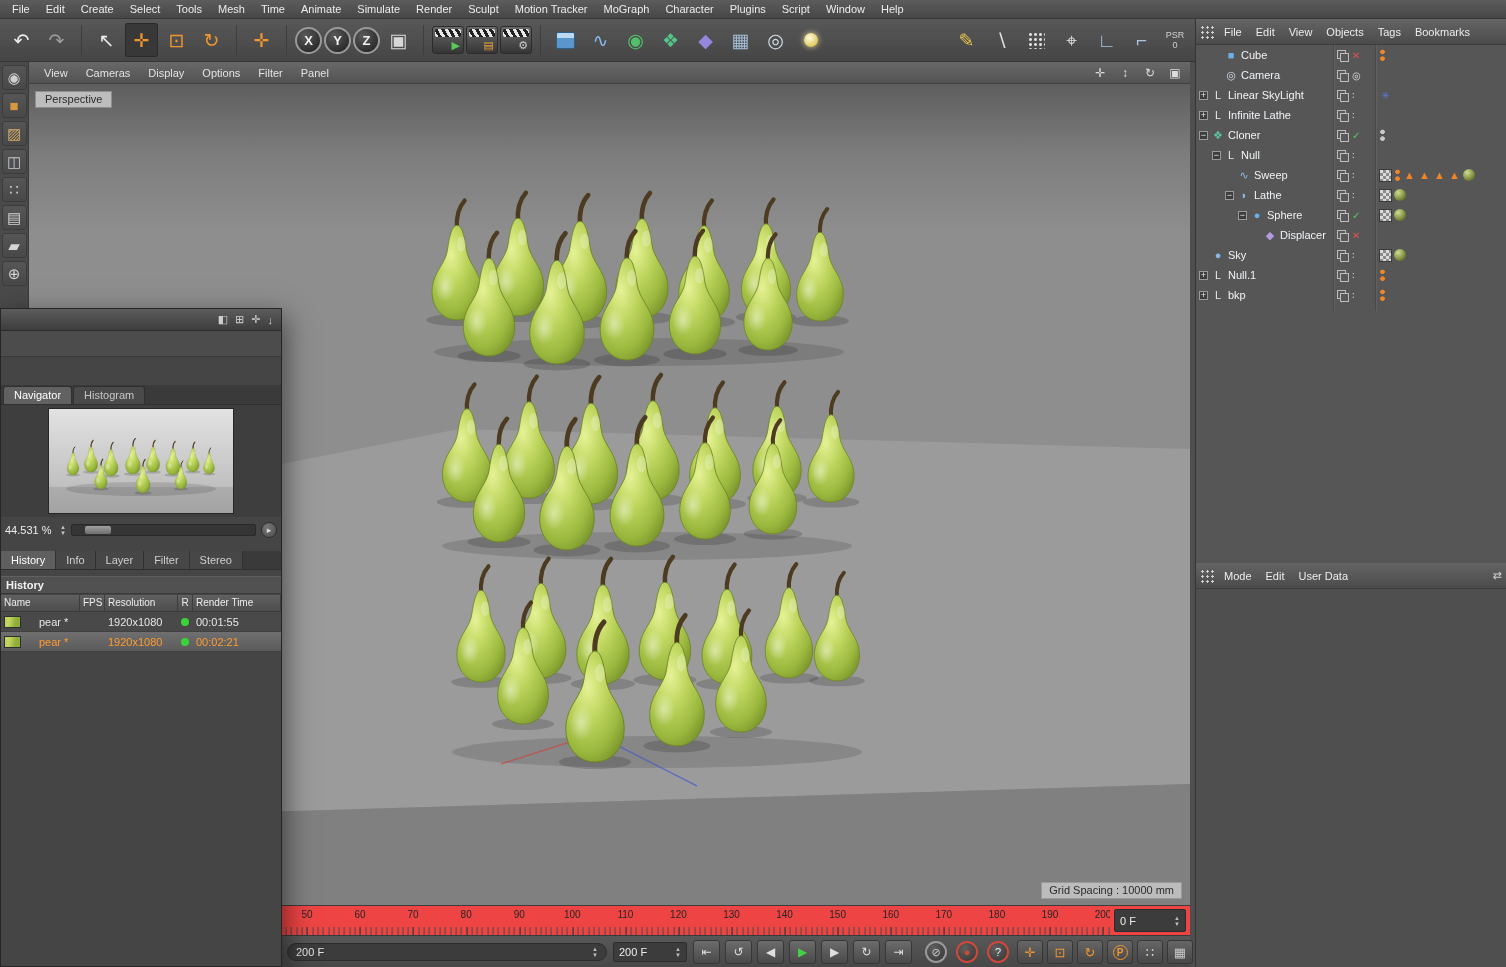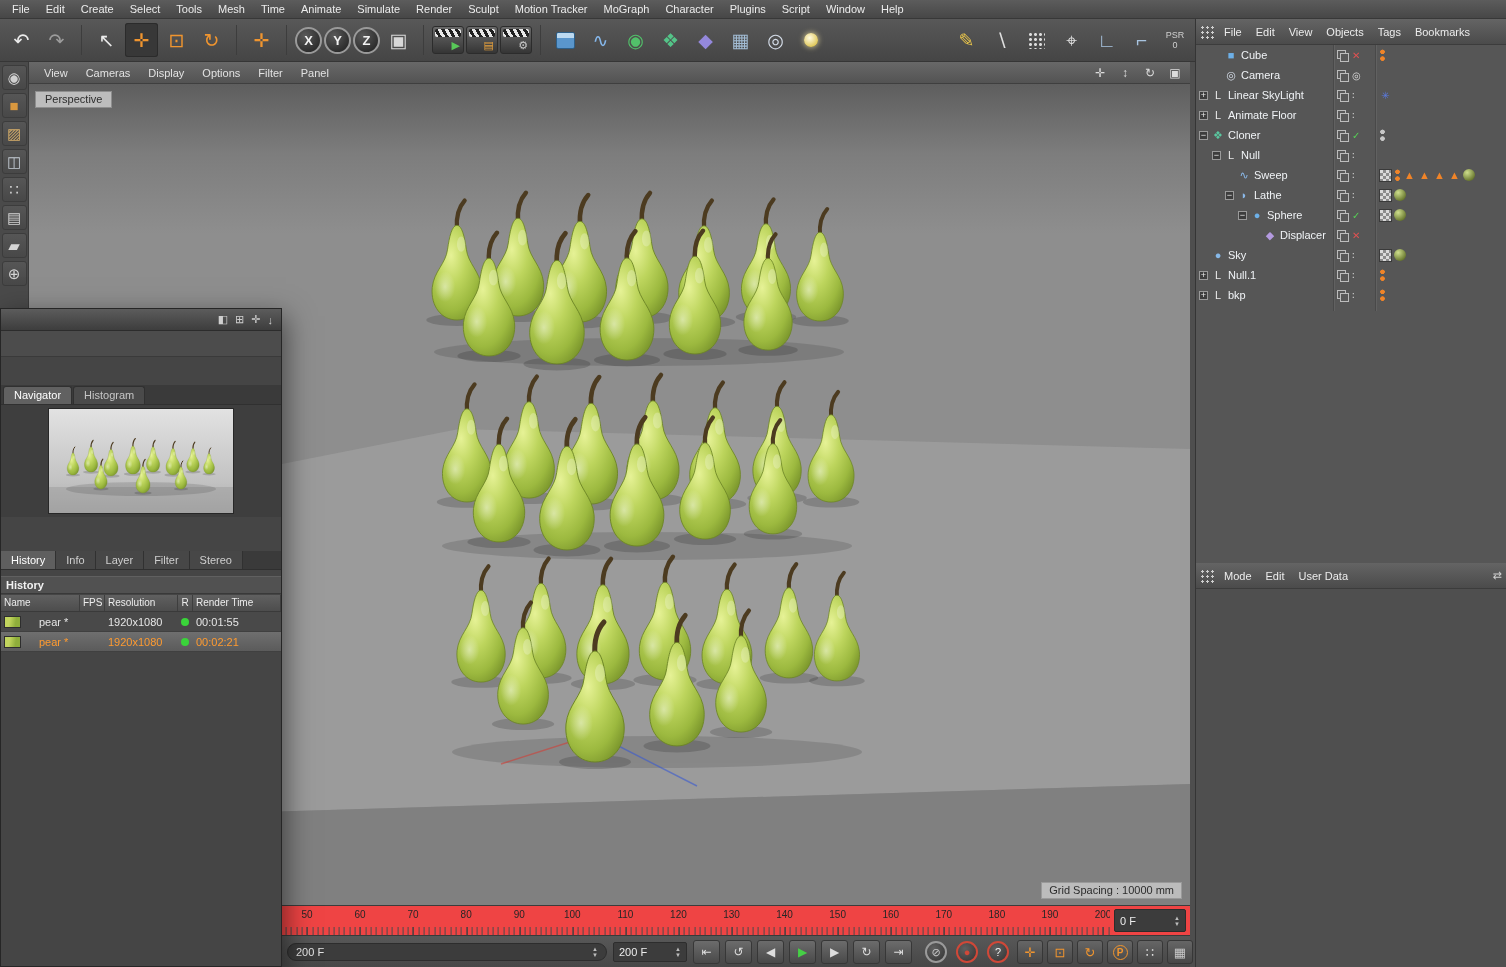--- a/index.html
+++ b/index.html
@@ -489,21 +489,21 @@
             <span class="st st-dots">∶</span>
           </div>
           <div class="om-tags">
             <span class="tag tag-blue-cross">✳</span>
           </div>
         </div>
         <div class="om-row">
           <div class="om-left" style="padding-left: 3px;">
             <span class="om-exp">+</span>
             <span class="om-ico" style="color: rgb(232, 232, 232);">L</span>
-            <span class="om-name">Animate Floor</span>
+            <span class="om-name">Infinite Lathe</span>
           </div>
           <div class="om-marks">
             <span class="sqs"></span>
             <span class="st st-dots">∶</span>
           </div>
           <div class="om-tags"></div>
         </div>
         <div class="om-row">
           <div class="om-left" style="padding-left: 3px;">
             <span class="om-exp">−</span>
@@ -749,20 +749,31 @@
               <use href="#pear" transform="translate(112.0,30.7) scale(0.240)"></use>
               <use href="#pear" transform="translate(133.3,31.6) scale(0.213)"></use>
               <use href="#pear" transform="translate(150.7,37.6) scale(0.187)"></use>
               <use href="#pear" transform="translate(41.3,48.6) scale(0.213)"></use>
               <use href="#pear" transform="translate(82.0,48.7) scale(0.240)"></use>
               <use href="#pear" transform="translate(122.0,50.6) scale(0.200)"></use>
             </g>
         </svg>
       </div>
     </div>
+    <div class="zoom-row">
+      <span style="width:50px">44.531 %</span>
+      <span class="zoom-stepper">
+          <span>▲</span>
+          <span>▼</span>
+        </span>
+      <span class="zoom-slider">
+          <span class="zoom-handle"></span>
+        </span>
+      <span class="zoom-go">▸</span>
+    </div>
     <div class="pv-tabs2" id="pv-tabs2">
         <span class="t2 active">History</span>
         <span class="t2">Info</span>
         <span class="t2">Layer</span>
         <span class="t2">Filter</span>
         <span class="t2">Stereo</span>
       </div>
     <div class="pv-sec">History</div>
     <div class="pv-th" id="pv-th">
         <span class="c-name">Name</span>

